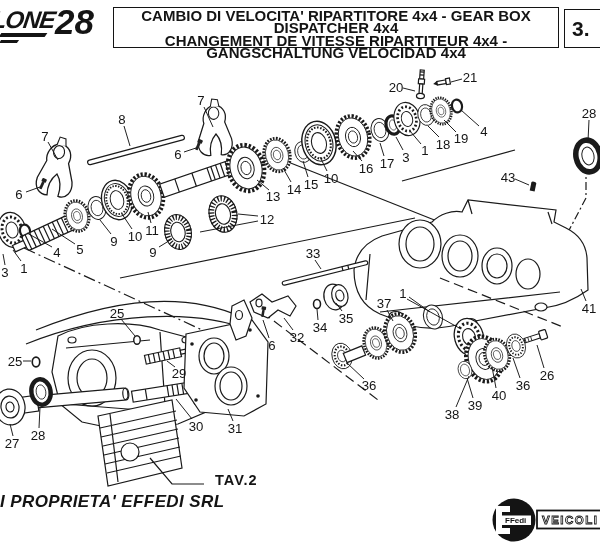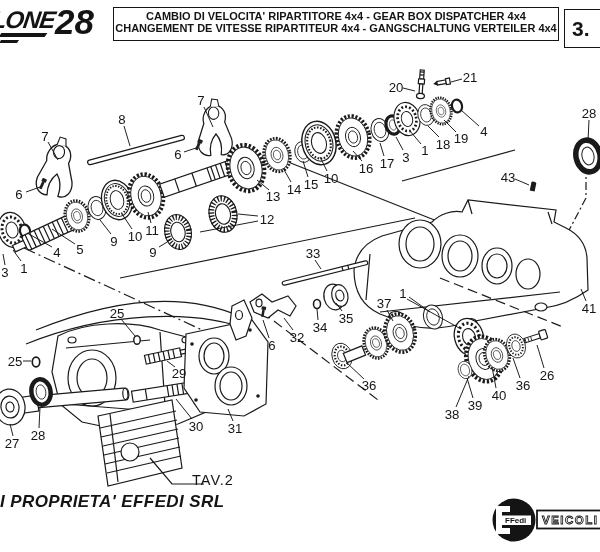--- a/index.html
+++ b/index.html
@@ -5,28 +5,28 @@
   html,body{margin:0;padding:0;background:#e8e8e8;}
   .page{position:relative;width:600px;height:552px;background:#fff;overflow:hidden;
         font-family:"Liberation Sans",sans-serif;color:#141414;}
   .abs{position:absolute;}
   
   .logo-lone{left:-8px;top:6px;font-size:24px;font-weight:900;font-style:italic;
              letter-spacing:-1px;transform:skewX(-8deg);}
   .logo-bar{left:0;top:33px;width:46px;height:4px;background:#141414;transform:skewX(-35deg);}
   .logo-bar2{left:0;top:40px;width:18px;height:3px;background:#141414;transform:skewX(-35deg);}
   .logo-num{left:55px;top:2px;font-size:35px;font-weight:900;font-style:italic;}
-  .title-box{left:113px;top:7px;width:446px;height:34px;border:1.6px solid #141414;
-             box-sizing:border-box;text-align:center;font-weight:bold;font-size:11px;
+  .title-box{left:113px;top:7px;width:446px;height:41px;border:1.6px solid #141414;
+             box-sizing:border-box;text-align:center;font-weight:bold;font-size:15px;
              line-height:12.4px;padding-top:2px;letter-spacing:0;}
   .page-box{left:564px;top:9px;width:46px;height:39px;border:1.8px solid #141414;
             box-sizing:border-box;font-size:21px;font-weight:bold;padding:7px 0 0 7px;}
   
   .footer-note{left:0;top:492px;font-size:17px;font-weight:bold;letter-spacing:.4px;font-style:italic;}
-  .tav{left:192px;top:472px;font-size:14.5px;font-weight:normal;letter-spacing:1px;}
+  .tav{left:215px;top:472px;font-size:14.5px;font-weight:bold;letter-spacing:1px;}
   svg.art{position:absolute;left:0;top:0;}
   .ln{fill:none;stroke:#1a1a1a;stroke-width:1.2px;}
   .fw{fill:#fff;stroke:#1a1a1a;stroke-width:1.2px;}
   .fd{fill:#1a1a1a;stroke:none;}
   #labels-layer text{font:13.2px "Liberation Sans",sans-serif;fill:#151515;}
   #labels-layer line{stroke:#151515;stroke-width:.95px;}
 </style>
 </head>
 <body>
 
@@ -373,21 +373,21 @@
         <text x="589" y="308" text-anchor="middle" dominant-baseline="central">41</text>
       </g>
   </svg>
 
   <div class="abs logo-lone">LONE</div>
   <div class="abs logo-bar"></div>
   <div class="abs logo-bar2"></div>
   <div class="abs logo-num">28</div>
   <div class="abs title-box">
     <div>CAMBIO DI VELOCITA' RIPARTITORE 4x4 - GEAR BOX DISPATCHER 4x4</div>
-    <div>CHANGEMENT DE VITESSE RIPARTITEUR 4x4 - GANGSCHALTUNG VERTEILER 4x4</div>
+    <div>CHANGEMENT DE VITESSE RIPARTITEUR 4x4 - GANGSCHALTUNG VELOCIDAD 4x4</div>
   </div>
   <div class="abs page-box">3.</div>
 
   <div class="abs tav">TAV.2</div>
   <div class="abs footer-note">I PROPRIETA' EFFEDI SRL</div>
 
   <svg class="abs" style="left:489px;top:494px;" width="111" height="54" viewBox="0 0 111 54">
     <circle cx="25" cy="26" r="21.5" fill="#141414"></circle>
     <rect x="7" y="12" width="6" height="28" fill="#fff"></rect>
     <rect x="7" y="12" width="14" height="6" fill="#fff"></rect>

